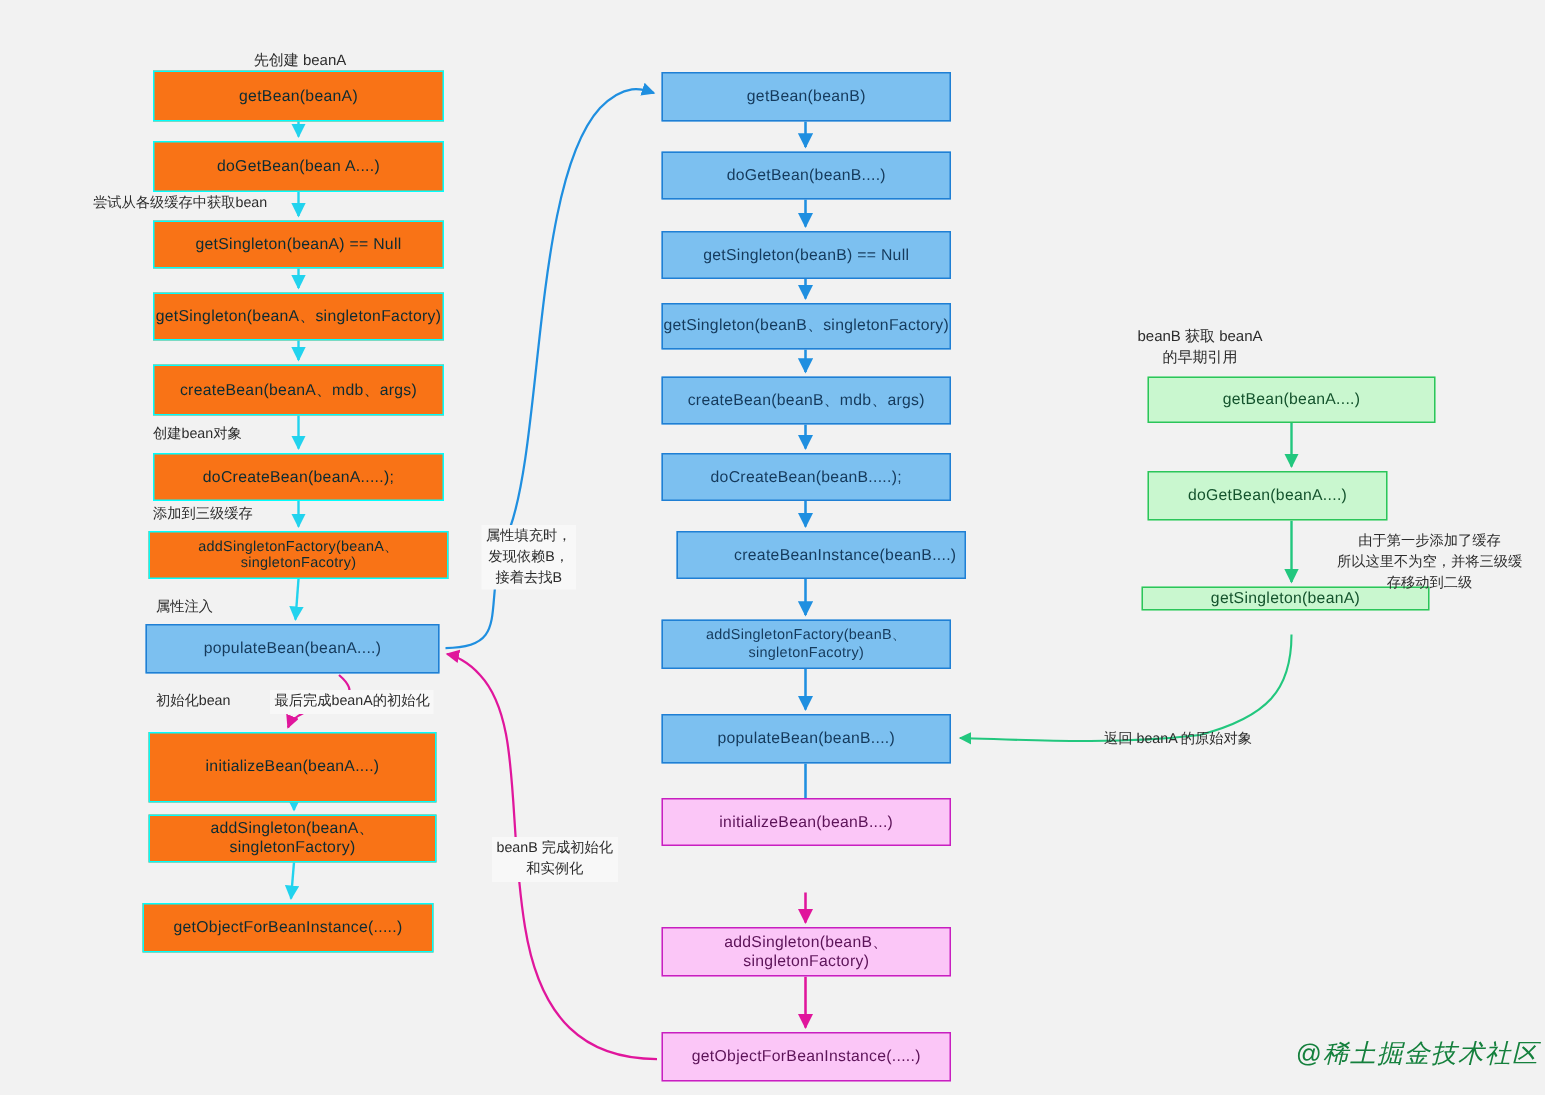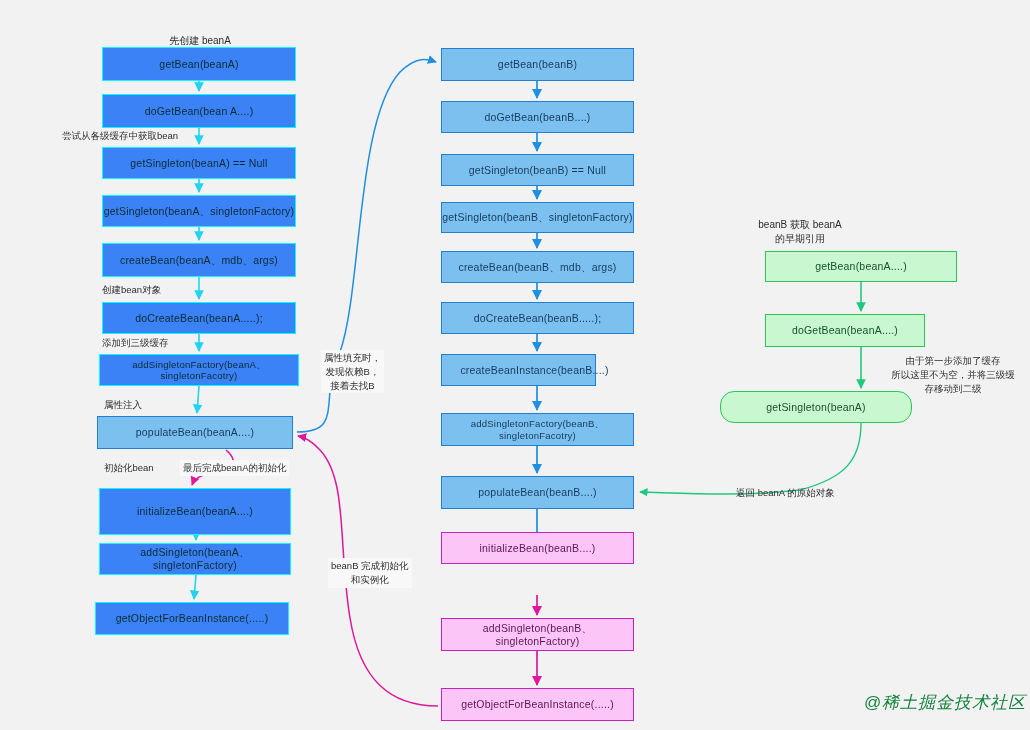--- a/index.html
+++ b/index.html
@@ -28,21 +28,21 @@
     display: flex;
     align-items: center;
     justify-content: center;
     text-align: center;
     font-size: 10.5px;
     letter-spacing: 0.2px;
     line-height: 1.2;
     z-index: 3;
   }
   .node.cyan {
-    background: #3b82f6;
+    background: #f97316;
     border: 1px solid #00ffff;
     color: #0b2b33;
   }
   .node.blue {
     background: #7cc0f0;
     border: 1.4px solid #1f7fd4;
     color: #153a5c;
   }
   .node.green {
     background: #c9f7cf;
@@ -177,30 +177,30 @@
   <div class="note plain" style="left:102px; top:336px;">添加到三级缓存</div>
   <div class="note plain" style="left:104px; top:398px;">属性注入</div>
   <div class="note plain" style="left:104px; top:461px;">初始化bean</div>
 
   <div class="node blue" style="left:441px; top:48px; width:193px; height:33px;">getBean(beanB)</div>
   <div class="node blue" style="left:441px; top:101px; width:193px; height:32px;">doGetBean(beanB....)</div>
   <div class="node blue" style="left:441px; top:154px; width:193px; height:32px;">getSingleton(beanB) == Null</div>
   <div class="node blue" style="left:441px; top:202px; width:193px; height:31px;">getSingleton(beanB、singletonFactory)</div>
   <div class="node blue" style="left:441px; top:251px; width:193px; height:32px;">createBean(beanB、mdb、args)</div>
   <div class="node blue" style="left:441px; top:302px; width:193px; height:32px;">doCreateBean(beanB.....);</div>
-  <div class="node blue" style="left:441px; top:354px; width:155px; height:32px;padding-left:32px;">createBeanInstance(beanB....)</div>
+  <div class="node blue" style="left:451px; top:354px; width:193px; height:32px;padding-left:32px;">createBeanInstance(beanB....)</div>
   <div class="node blue" style="left:441px; top:413px; width:193px; height:33px; font-size:9.6px;">addSingletonFactory(beanB、singletonFacotry)</div>
   <div class="node blue" style="left:441px; top:476px; width:193px; height:33px;">populateBean(beanB....)</div>
   <div class="node pink" style="left:441px; top:532px; width:193px; height:32px;">initializeBean(beanB....)</div>
   <div class="node pink" style="left:441px; top:618px; width:193px; height:33px;">addSingleton(beanB、singletonFactory)</div>
   <div class="node pink" style="left:441px; top:688px; width:193px; height:33px;">getObjectForBeanInstance(.....)</div>
 
   <div class="node green" style="left:765px; top:251px; width:192px; height:31px;">getBean(beanA....)</div>
   <div class="node green" style="left:765px; top:314px; width:160px; height:33px;">doGetBean(beanA....)</div>
-  <div class="node green" style="left:720px; top:391px; width:192px; height:32px;border-radius:14px;">getSingleton(beanA)</div>
+  <div class="node green" style="left:761px; top:391px; width:192px; height:16px;">getSingleton(beanA)</div>
 
   <div class="note plain" style="left:878px; top:354px; width:150px; text-align:center;">由于第一步添加了缓存
 所以这里不为空，并将三级缓
 存移动到二级</div>
 
   <div class="note boxed" style="left:321px; top:350px; text-align:center;">属性填充时，
 发现依赖B，
 接着去找B</div>
   <div class="note boxed" style="left:180px; top:460px;">最后完成beanA的初始化</div>
   <div class="note boxed" style="left:328px; top:558px; text-align:center;">beanB 完成初始化

